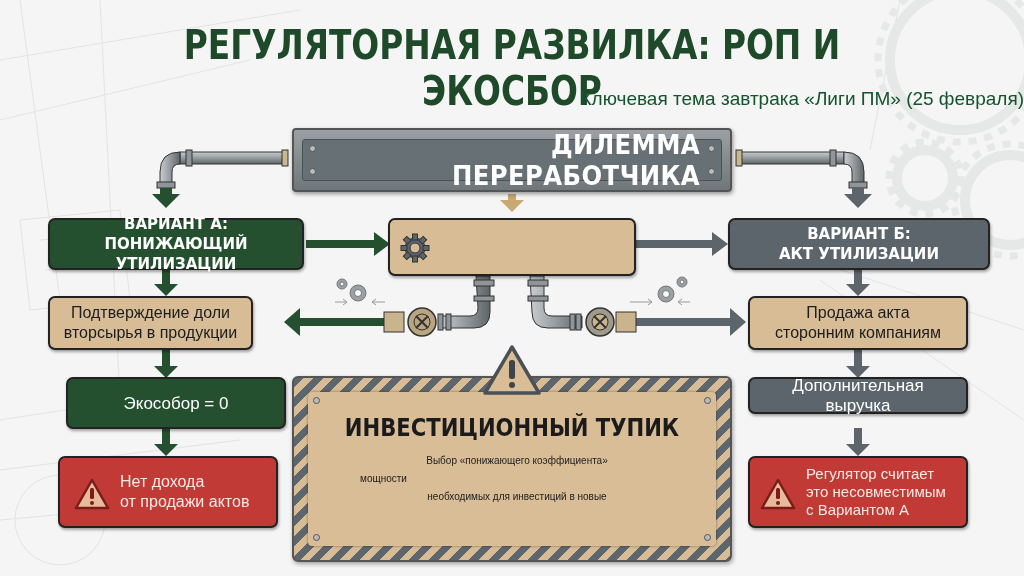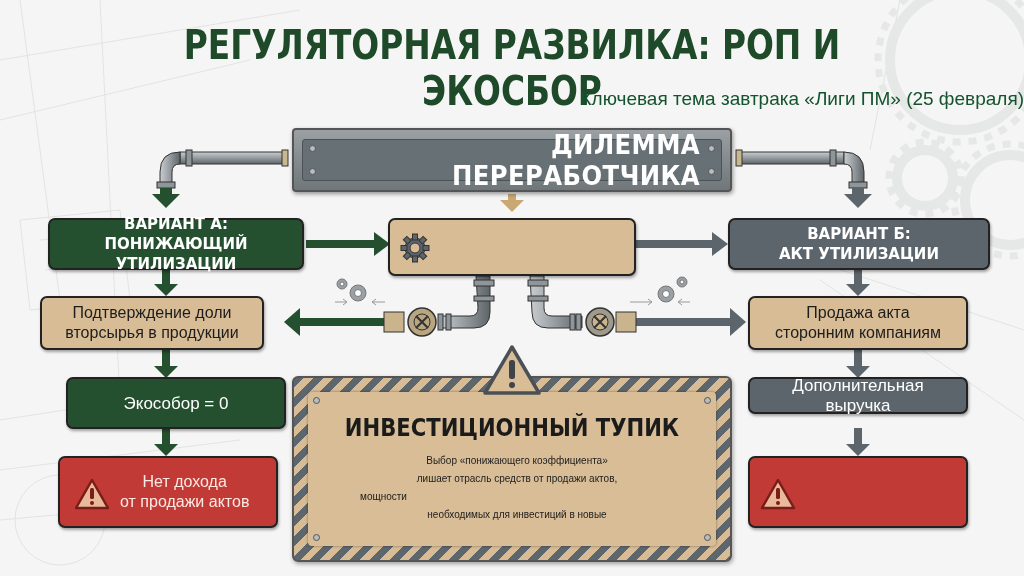--- a/index.html
+++ b/index.html
@@ -226,65 +226,69 @@
     </g>
     <circle cx="15" cy="15" r="5" fill="#d7bc95" stroke="#333"></circle>
   </svg>
 </div>
 
 <div class="box gray caps" style="left:728px;top:218px;width:262px;height:52px;flex-direction:column;">
   <div>ВАРИАНТ Б:</div>
   <div>АКТ УТИЛИЗАЦИИ</div>
 </div>
 
-<div class="box tan norm" style="left:40px;top:296px;width:224px;height:54px;flex-direction:column;font-size:16px;line-height:20px">
+<div class="box tan norm" style="left:48px;top:296px;width:205px;height:54px;flex-direction:column;font-size:16px;line-height:20px">
   <div>Подтверждение доли</div>
   <div>вторсырья в продукции</div>
 </div>
 <div class="box green norm" style="left:58px;top:377px;width:220px;height:52px;margin-left:8px;">
   <div>Экособор = 0</div>
 </div>
 <div class="box red norm" style="left:58px;top:456px;width:220px;height:72px;justify-content:flex-start;">
   <svg class="warn-icon" width="36" height="32" viewBox="0 0 36 32" style="left:14px;top:20px">
     <path d="M18 2 L34 30 L2 30 Z" fill="#e9b99b" stroke="#7a1d19" stroke-width="2.5" stroke-linejoin="round"></path>
     <rect x="16" y="10" width="4" height="11" rx="1.5" fill="#7a1d19"></rect>
       <circle cx="18" cy="25" r="2" fill="#7a1d19"></circle>
   </svg>
-  <div style="margin-left:60px;text-align:center;font-size:16px;line-height:20px">
+  <div style="margin-left:60px;text-align:left;font-size:16px;line-height:20px">
     <div>Нет дохода</div>
     <div>от продажи актов</div>
   </div>
 </div>
 
 <div class="box tan norm" style="left:748px;top:296px;width:220px;height:54px;flex-direction:column;font-size:16px;line-height:20px">
   <div>Продажа акта</div>
   <div>сторонним компаниям</div>
 </div>
 <div class="box gray norm" style="left:748px;top:377px;width:220px;height:37px;flex-direction:column;font-size:17px;line-height:20px">
   <div>Дополнительная</div>
   <div>выручка</div>
 </div>
 <div class="box red norm" style="left:748px;top:456px;width:220px;height:72px;justify-content:flex-start;">
   <svg class="warn-icon" width="36" height="32" viewBox="0 0 36 32" style="left:10px;top:20px">
     <path d="M18 2 L34 30 L2 30 Z" fill="#e9b99b" stroke="#7a1d19" stroke-width="2.5" stroke-linejoin="round"></path>
     <rect x="16" y="10" width="4" height="11" rx="1.5" fill="#7a1d19"></rect>
       <circle cx="18" cy="25" r="2" fill="#7a1d19"></circle>
   </svg>
+  <div style="margin-left:56px;text-align:left;font-size:15px;line-height:18px">
+    <div>Регулятор считает</div>
+    <div>это несовместимым</div>
+    <div>с Вариантом А</div>
+  </div>
 </div>
 
 <div class="abs hazard">
   <div class="hazard-inner">
     <span class="screw" style="left:5px;top:5px"></span>
       <span class="screw" style="right:5px;top:5px"></span>
     <span class="screw" style="left:5px;bottom:5px"></span>
       <span class="screw" style="right:5px;bottom:5px"></span>
     <div class="hazard-title">ИНВЕСТИЦИОННЫЙ ТУПИК</div>
     <div class="hazard-body">
       <div>Выбор «понижающего коэффициента»</div>
-      <div>лишает отрасль средств от продажи актов,</div>
       <div style="text-align:left;padding-left:2px">мощности</div>
       <div>необходимых для инвестиций в новые</div>
     </div>
   </div>
 </div>
 <svg class="abs" width="60" height="52" viewBox="0 0 60 52" style="left:482px;top:344px">
   <path d="M30 3 L57 49 L3 49 Z" fill="#d8bd97" stroke="#4a5055" stroke-width="3.5" stroke-linejoin="round"></path>
   <rect x="27" y="16" width="6" height="19" rx="2.5" fill="#3e4448"></rect>
     <circle cx="30" cy="41" r="3" fill="#3e4448"></circle>
 </svg>

